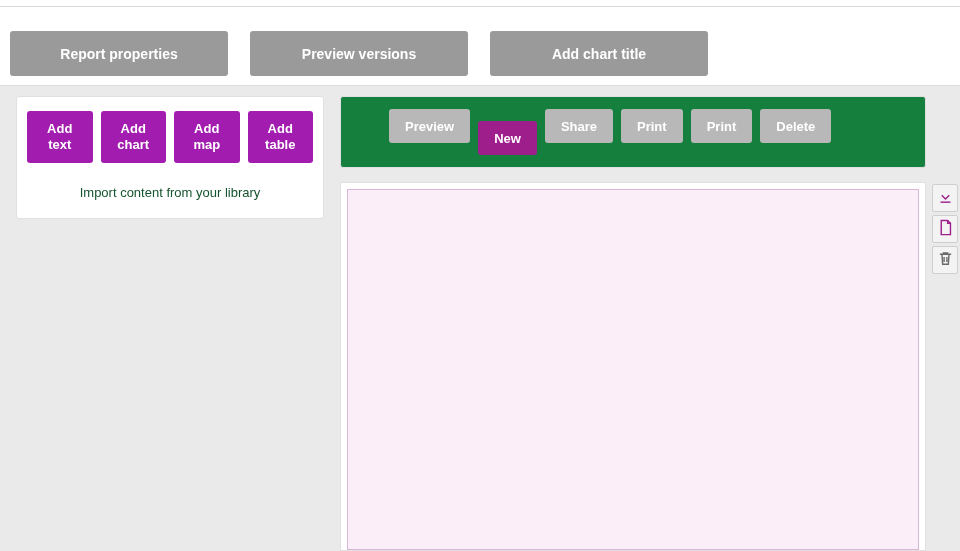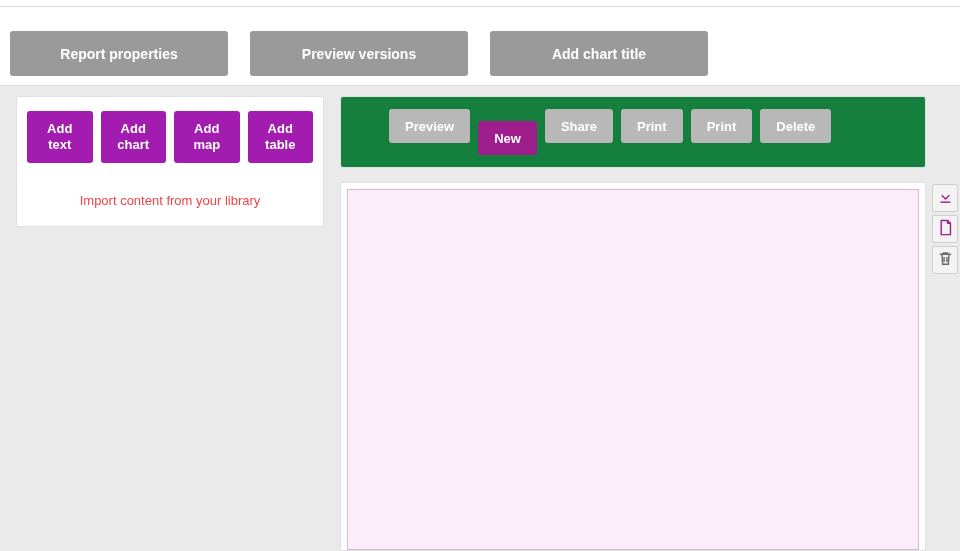--- a/index.html
+++ b/index.html
@@ -75,22 +75,22 @@
     cursor: pointer;
     display: flex;
     align-items: center;
     justify-content: center;
     text-align: center;
     line-height: 1.25;
   }
   .importlink {
     display: block;
     text-align: center;
-    margin-top: 30px;
-    color: #ef4444;
+    margin-top: 22px;
+    color: #14532d;
     font-size: 13px;
     text-decoration: none;
     cursor: pointer;
   }
   .maincol {
     position: absolute;
     top: 10px;
     left: 340px;
     right: 34px;
     bottom: 0;

